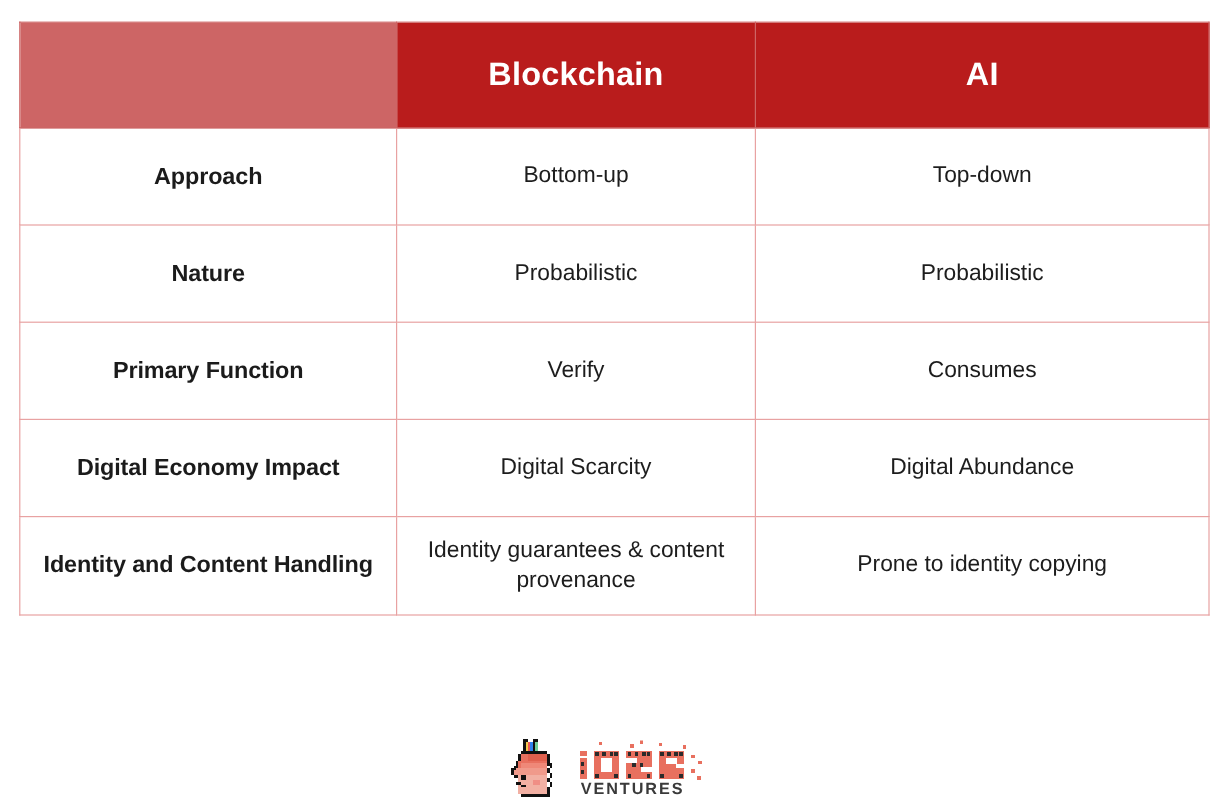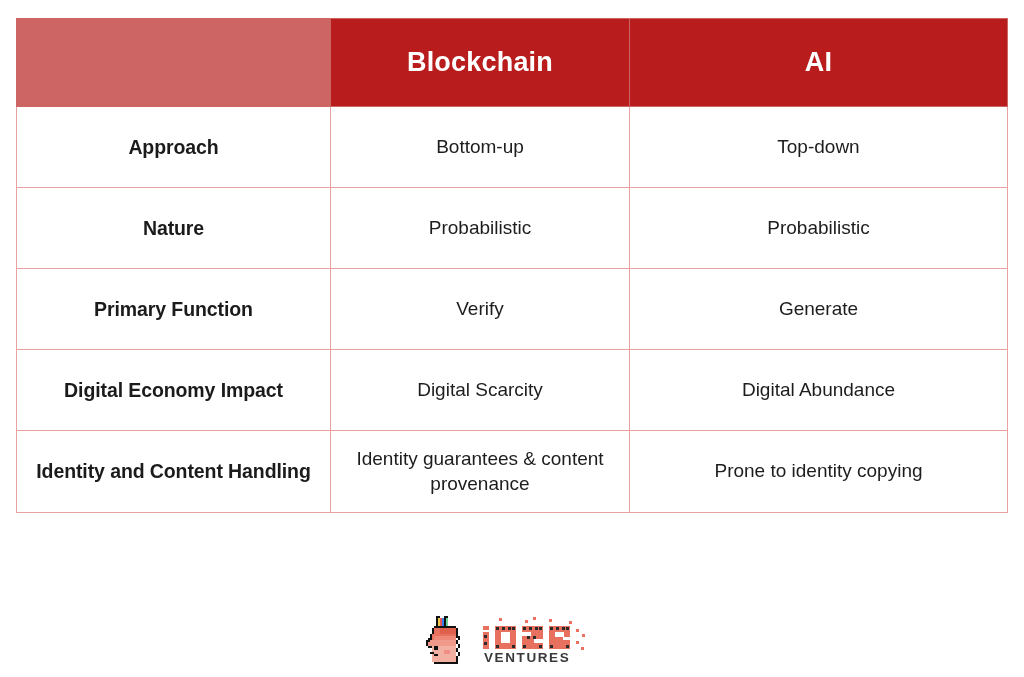--- a/index.html
+++ b/index.html
@@ -132,21 +132,21 @@
 
         <tr>
           <td class="label-cell">Nature</td>
           <td class="val-cell">Probabilistic</td>
           <td class="val-cell">Probabilistic</td>
         </tr>
 
         <tr>
           <td class="label-cell">Primary Function</td>
           <td class="val-cell">Verify</td>
-          <td class="val-cell">Generate</td>
+          <td class="val-cell">Consumes</td>
         </tr>
 
         <tr>
           <td class="label-cell">Digital Economy Impact</td>
           <td class="val-cell">Digital Scarcity</td>
           <td class="val-cell">Digital Abundance</td>
         </tr>
 
         <tr class="tall">
           <td class="label-cell">Identity and Content Handling</td>

